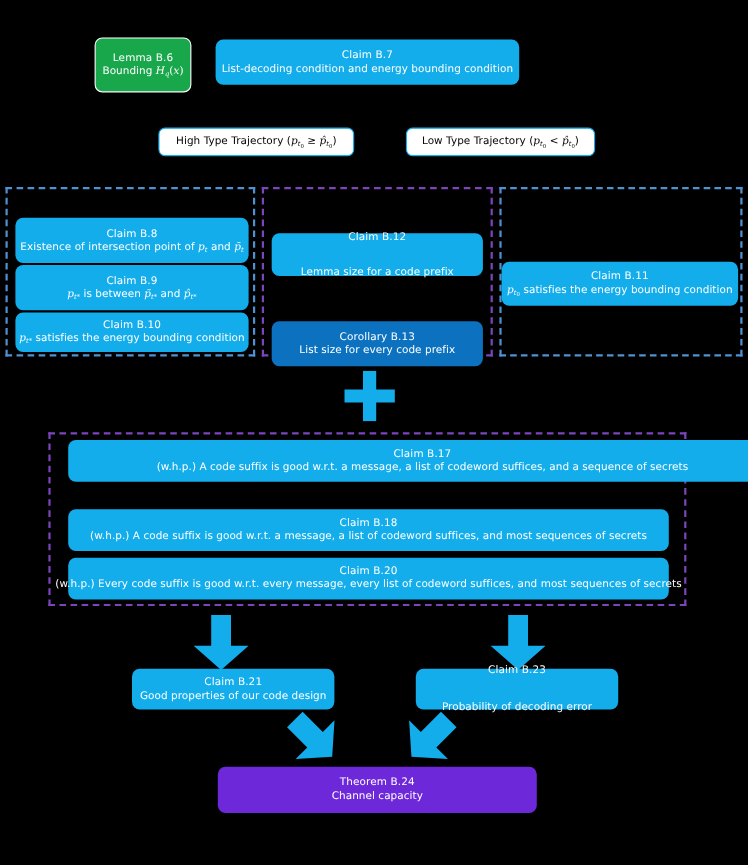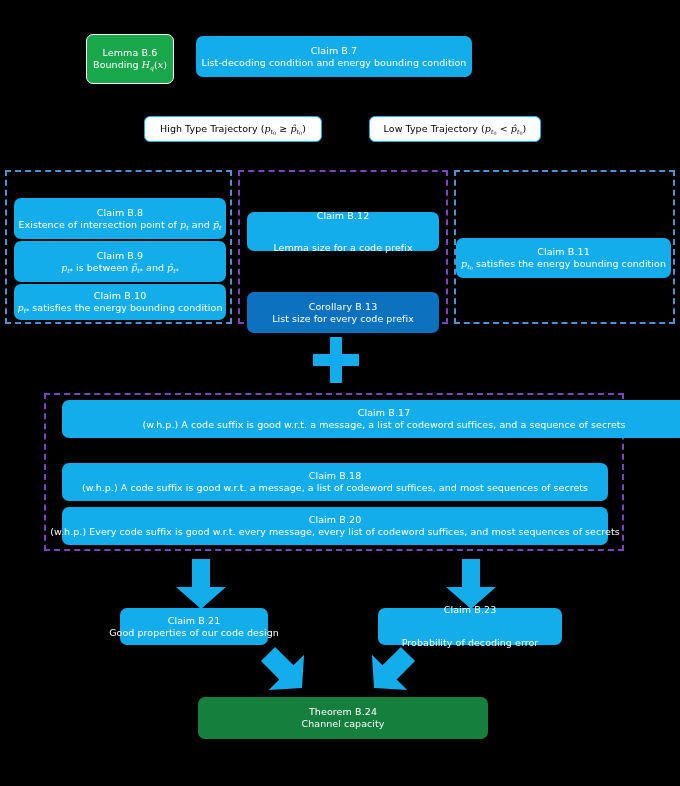--- a/index.html
+++ b/index.html
@@ -39,21 +39,21 @@
     letter-spacing: 0.1px;
   }
   .node .subtitle {
     font-size: 9.5px;
     letter-spacing: 0.05px;
     white-space: nowrap;
   }
   .node.cyan  { background: #13ADEC; }
   .node.green { background: #19A74C; border: 1.6px solid #ffffff; }
   .node.dblue { background: #0C72C0; }
-  .node.red   { background: #15803d; }
+  .node.red   { background: #6d28d9; }
   .node.white {
     background: #FFFFFF;
     border: 1.6px solid #12AEEE;
     color: #000000;
     border-radius: 6px;
   }
   .node.white .subtitle { font-size: 9.5px; }
 
   .dashbox {
     position: absolute;
@@ -168,21 +168,21 @@
       <polygon fill="#13ADEC" points="16,0 34,0 34,28 50,28 25,50 0,28 16,28"></polygon>
     </svg>
   </div>
 
   <div class="arrow" style="left:446px; top:559px; width:50px; height:50px;">
     <svg width="50" height="50" viewBox="0 0 50 50" aria-hidden="true">
       <polygon fill="#13ADEC" points="16,0 34,0 34,28 50,28 25,50 0,28 16,28"></polygon>
     </svg>
   </div>
 
-  <div class="node cyan" style="left:120px; top:608px; width:148px; height:37px;">
+  <div class="node cyan" style="left:120px; top:608px; width:184px; height:37px;">
     <div class="title">Claim B.21</div>
     <div class="subtitle">Good properties of our code design</div>
   </div>
 
   <div class="node cyan" style="left:378px; top:608px; width:184px; height:37px;gap:21px;">
     <div class="title">Claim B.23</div>
     <div class="subtitle">Probability of decoding error</div>
   </div>
 
   <div class="arrow" style="left:256px; top:645px; width:58px; height:52px;">

